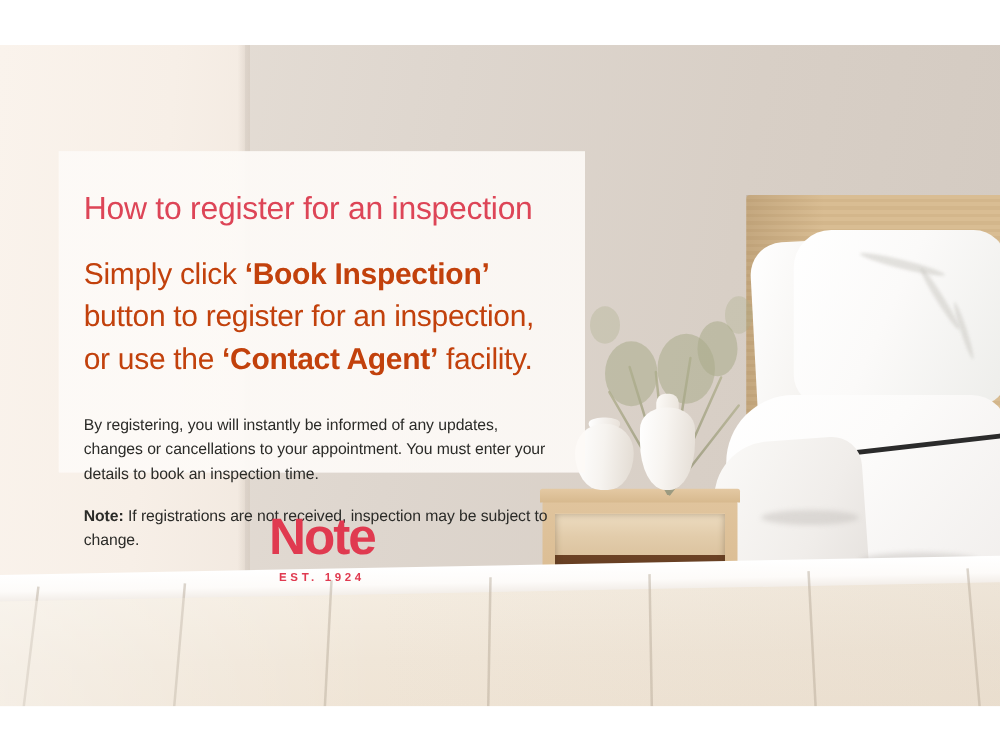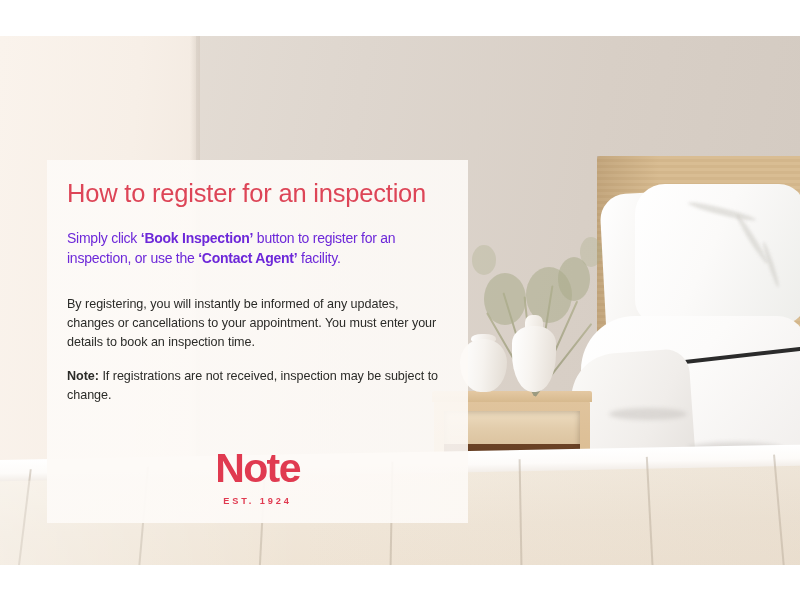--- a/index.html
+++ b/index.html
@@ -213,25 +213,24 @@
     border-radius: 50%;
     filter: blur(2px);
   }
 
   
   #card {
     position: absolute;
     left: 47px;
     top: 85px;
     width: 421px;
-    height: 363px;
+    height: 257px;
     background: rgba(253,249,246, 0.86);
     box-sizing: border-box;
-    padding: 19px 24px 0 20px;
-    margin-top: 39px;
+    padding: 32px 24px 0 20px;
   }
   
   #card-veil {
     position: absolute;
     left: 0; top: 0; width: 100%; height: 100%;
     background: linear-gradient(90deg, rgba(253,250,247,.72) 0%, rgba(253,250,247,.58) 60%, rgba(253,250,247,.34) 100%);
     pointer-events: none;
   }
   #card-inner { position: relative; z-index: 2; }
 
@@ -240,24 +239,24 @@
     font-family: "Liberation Sans", sans-serif;
     font-size: 25.5px;
     font-weight: 400;
     letter-spacing: -0.2px;
     color: #dd4557;
     line-height: 1.1;
   }
 
   p#lede {
     margin: 0 0 26px 0;
-    font-size: 14px;
+    font-size: 24px;
     font-weight: 400;
     line-height: 1.42;
-    color: #6d28d9;
+    color: #c2410c;
     letter-spacing: -0.25px;
   }
   p#lede b { font-weight: 700; }
 
   p.body-copy {
     margin: 0 0 15px 0;
     font-size: 12.6px;
     line-height: 1.52;
     color: #2b2b28;
     letter-spacing: -0.05px;

